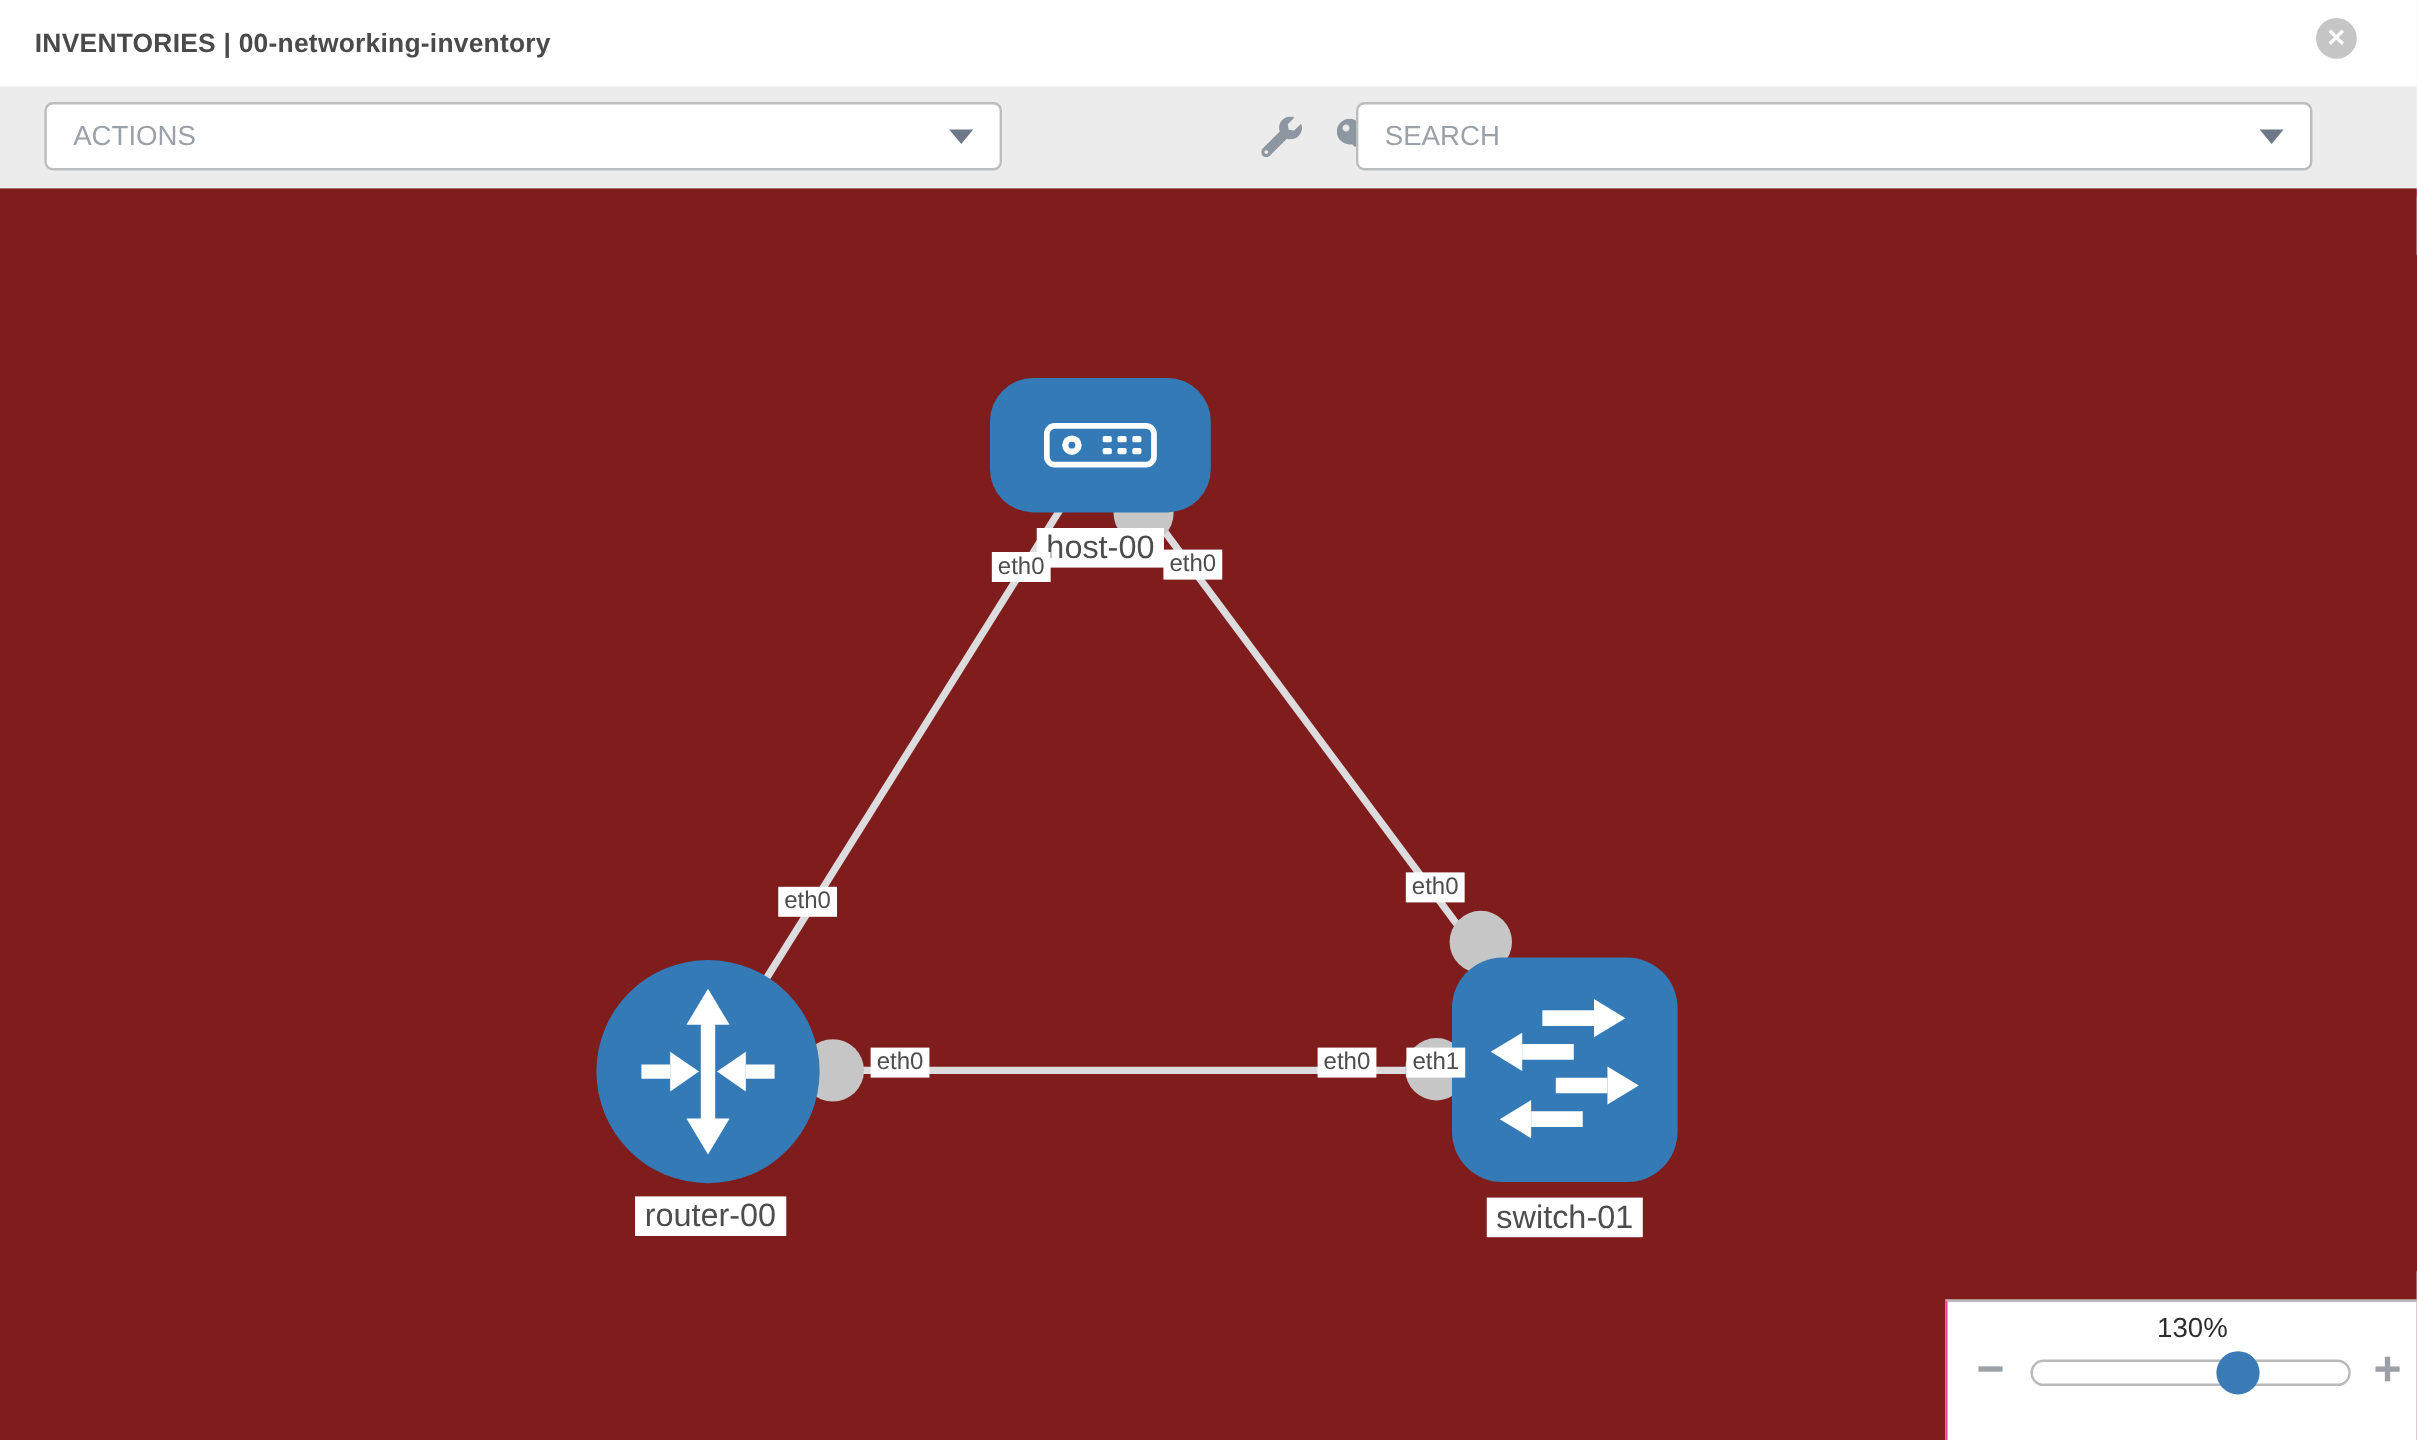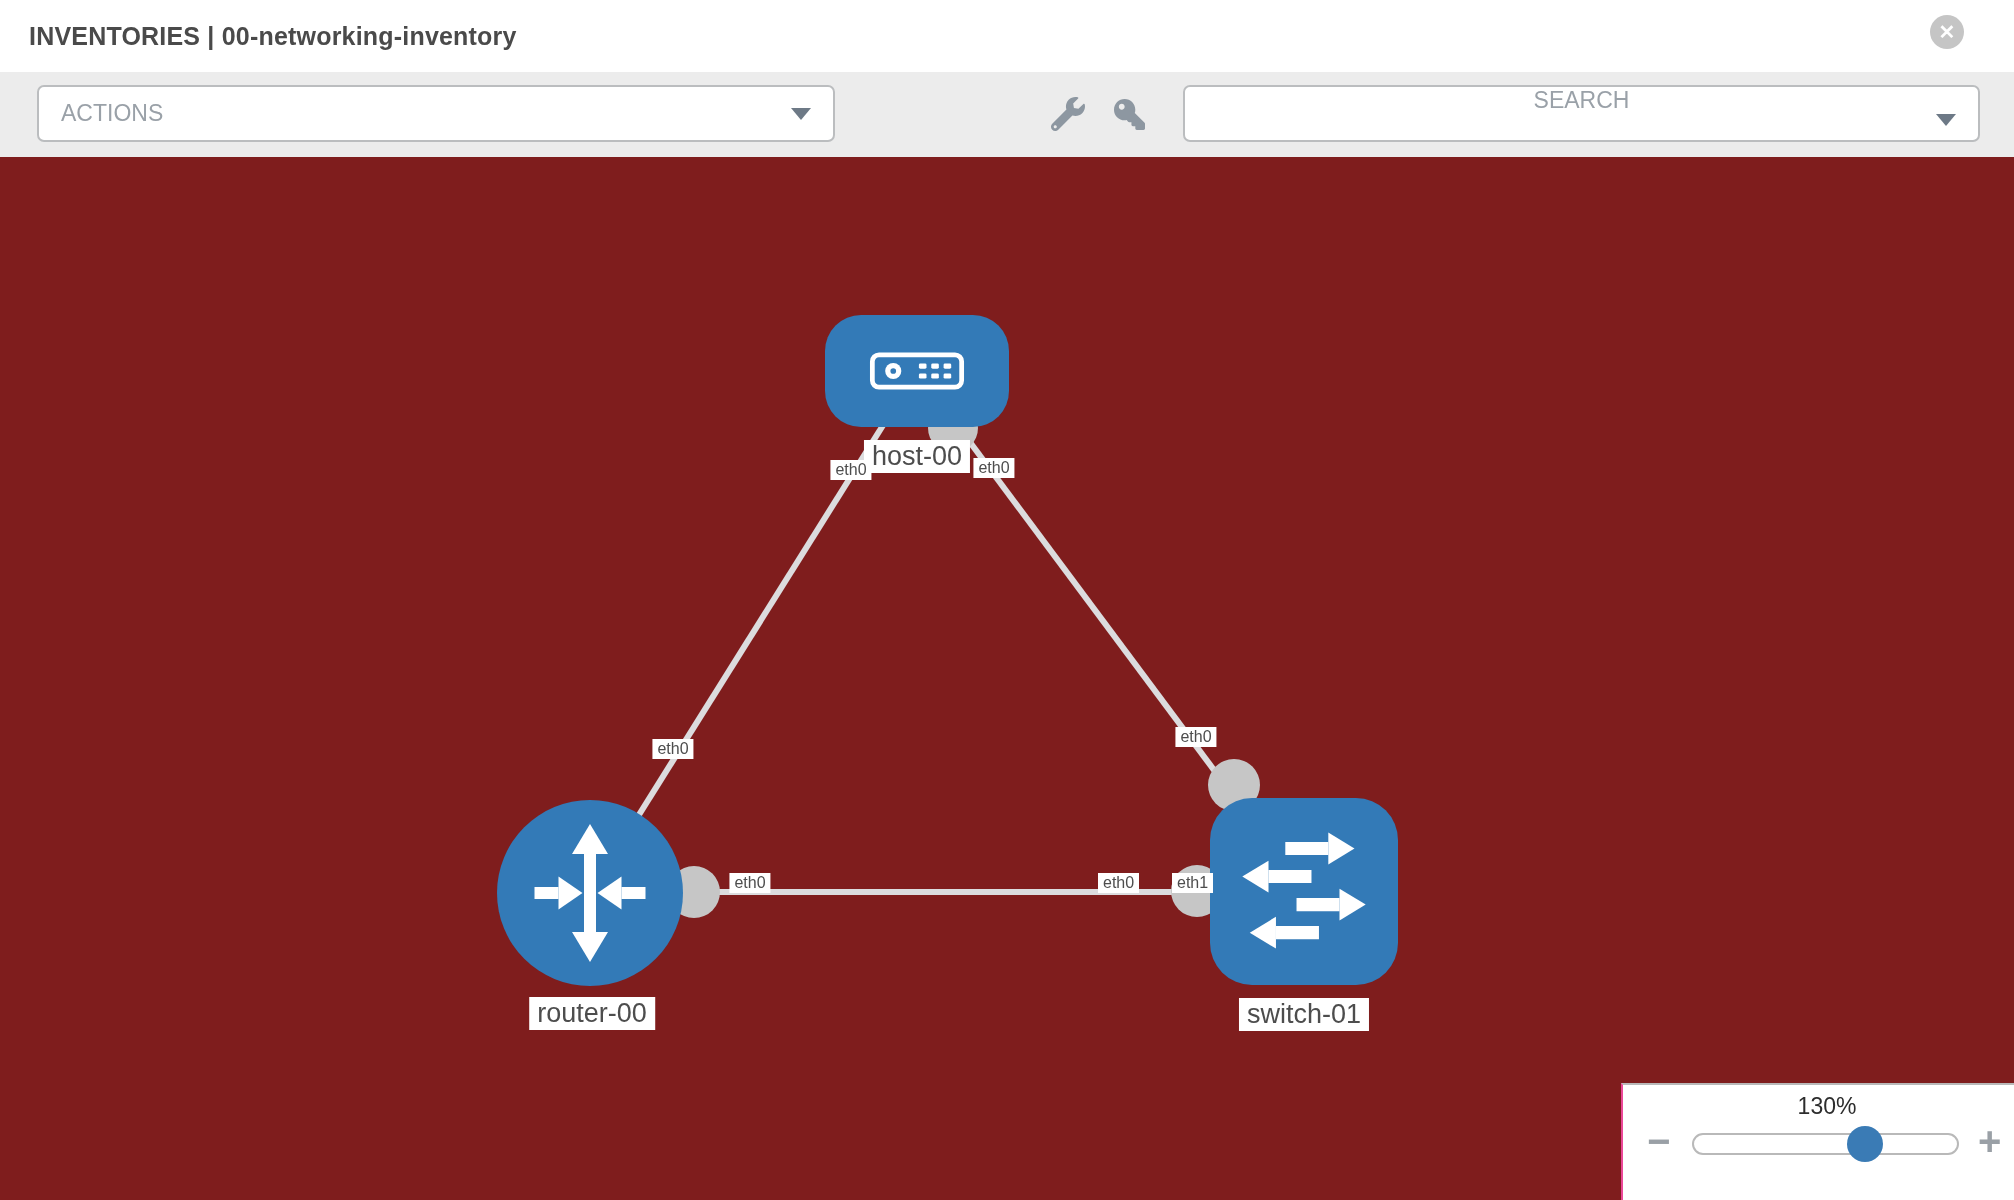--- a/index.html
+++ b/index.html
@@ -3,55 +3,55 @@
 <meta charset="utf-8">
 <style>
   * { box-sizing: border-box; margin: 0; padding: 0; }
   html,body { width: 2014px; height: 1200px; overflow: hidden;
     font-family: "Liberation Sans", sans-serif; background: #fff; }
   .stage { position: relative; width: 2014px; height: 1200px; }
 
   
   .header { position: absolute; top: 0; left: 0; width: 100%; height: 72px; background: #fff; }
   .header-title { position: absolute; left: 29px; top: 50%; transform: translateY(-50%);
-    font-size: 25px; font-weight: 700; color: #4a4a4a; letter-spacing: .2px; }
+    font-size: 22px; font-weight: 700; color: #4a4a4a; letter-spacing: .2px; }
   .close-btn { position: absolute; left: 1930px; top: 15px; width: 34px; height: 34px;
     border-radius: 50%; background: #c5c5c5; color: #fff; display: flex;
     align-items: center; justify-content: center; font-size: 20px; font-weight: 700;
     cursor: pointer; line-height: 1; }
 
   
   .toolbar { position: absolute; top: 72px; left: 0; width: 100%; height: 92px;
     background: #ececec; border-bottom: 6px solid #ec4899; }
   .select-box { position: absolute; top: 13px; height: 57px; background: #fff;
     border: 2px solid #bbbdbf; border-radius: 7px; display: flex; align-items: center;
     padding: 0 22px; font-size: 23px; color: #9aa1a8; cursor: pointer; }
   .actions-select { left: 37px; width: 798px; }
-  .search-select  { left: 1183px; width: 797px; flex-direction: column; }
+  .search-select  { left: 1130px; width: 797px; }
   .caret { width: 0; height: 0; margin-left: auto;
     border-left: 10px solid transparent; border-right: 10px solid transparent;
     border-top: 12px solid #6d7986; }
   .tool-icon { position: absolute; cursor: pointer; }
   .tool-icon svg { display: block; }
 
   
   .canvas { position: absolute; top: 157px; left: 0; width: 2014px; height: 1043px;
     background: #7f1d1d; }
   .links-layer { position: absolute; top: 0; left: 0; }
 
   .node { position: absolute; background: #337ab7; display: flex;
     align-items: center; justify-content: center; cursor: pointer; }
   .node-host   { left: 825px; top: 158px; width: 184px; height: 112px; border-radius: 36px; }
   .node-router { left: 497px; top: 643px; width: 186px; height: 186px; border-radius: 50%; }
   .node-switch { left: 1210px; top: 641px; width: 188px; height: 187px; border-radius: 42px; }
   .node svg { display: block; }
 
   .node-label { position: absolute; transform: translateX(-50%); background: #fff;
     color: #4d4d4d; font-size: 27px; padding: 1px 8px; white-space: nowrap; z-index: 6; }
-  .if-label { position: absolute; background: #fff; color: #4d4d4d; font-size: 16px;
+  .if-label { position: absolute; background: #fff; color: #4d4d4d; font-size: 20px;
     padding: 1px 5px; white-space: nowrap; z-index: 6; }
   .if-center { transform: translateX(-50%); }
   .if-front { z-index: 7; }
 
   
   .zoom-panel { position: absolute; left: 1621px; top: 1083px; width: 393px; height: 117px;
     background: #fff; border-top: 2px solid #b9b9b9; border-left: 2px solid #ec4899; z-index: 10; }
   .zoom-level { position: absolute; left: 204px; top: 8px; transform: translateX(-50%);
     font-size: 23px; color: #2d2d2d; }
   .zoom-minus, .zoom-plus { position: absolute; top: 36px; font-size: 40px; font-weight: 700;

